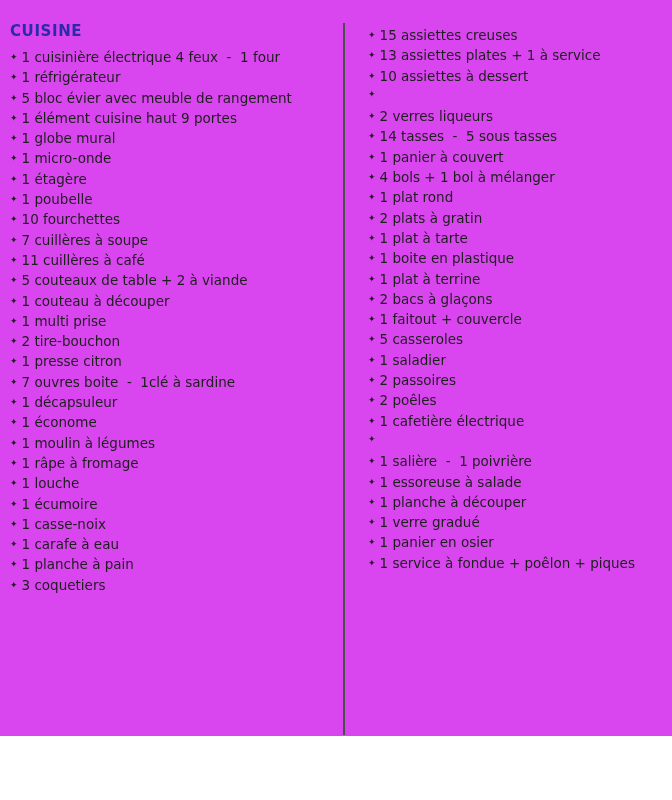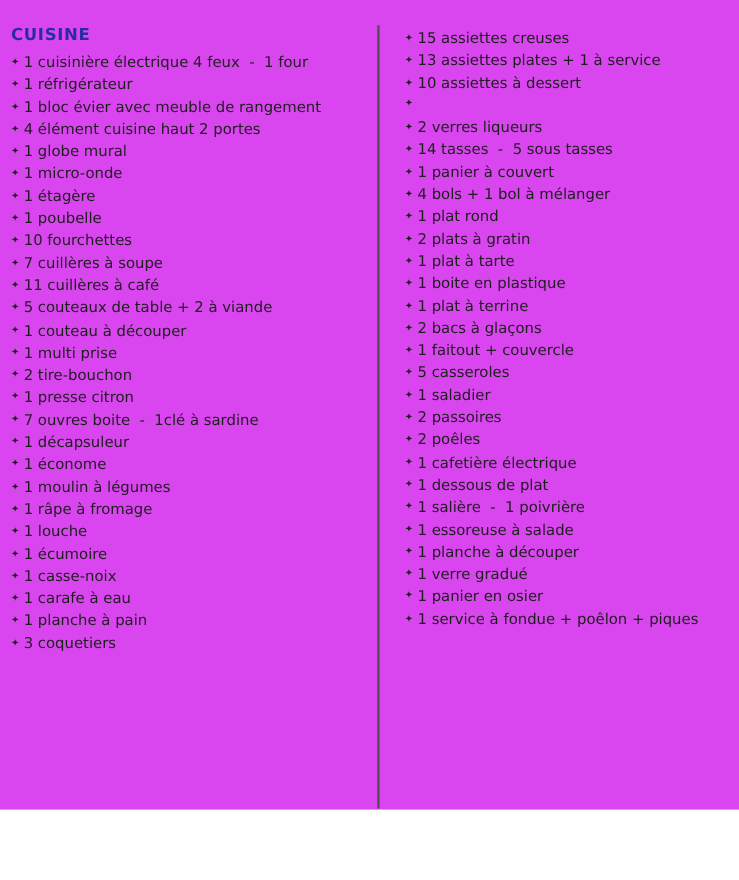--- a/index.html
+++ b/index.html
@@ -78,25 +78,25 @@
         <div class="row">
     <span class="bullet">✦</span>
     <span class="txt">1 cuisinière électrique 4 feux  -  1 four</span>
   </div>
         <div class="row">
     <span class="bullet">✦</span>
     <span class="txt">1 réfrigérateur</span>
   </div>
         <div class="row">
     <span class="bullet">✦</span>
-    <span class="txt">1 bloc évier avec meuble de rangement</span>
-  </div>
-        <div class="row">
-    <span class="bullet">✦</span>
-    <span class="txt">4 élément cuisine haut 2 portes</span>
+    <span class="txt">5 bloc évier avec meuble de rangement</span>
+  </div>
+        <div class="row">
+    <span class="bullet">✦</span>
+    <span class="txt">1 élément cuisine haut 9 portes</span>
   </div>
         <div class="row">
     <span class="bullet">✦</span>
     <span class="txt">1 globe mural</span>
   </div>
         <div class="row">
     <span class="bullet">✦</span>
     <span class="txt">1 micro-onde</span>
   </div>
         <div class="row">
@@ -264,21 +264,20 @@
         <div class="row">
     <span class="bullet">✦</span>
     <span class="txt">2 poêles</span>
   </div>
         <div class="row">
     <span class="bullet">✦</span>
     <span class="txt">1 cafetière électrique</span>
   </div>
         <div class="row">
     <span class="bullet">✦</span>
-    <span class="txt">1 dessous de plat</span>
   </div>
         <div class="row">
     <span class="bullet">✦</span>
     <span class="txt">1 salière  -  1 poivrière</span>
   </div>
         <div class="row">
     <span class="bullet">✦</span>
     <span class="txt">1 essoreuse à salade</span>
   </div>
         <div class="row">

